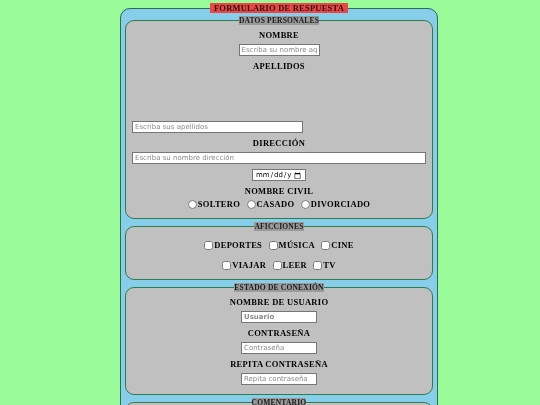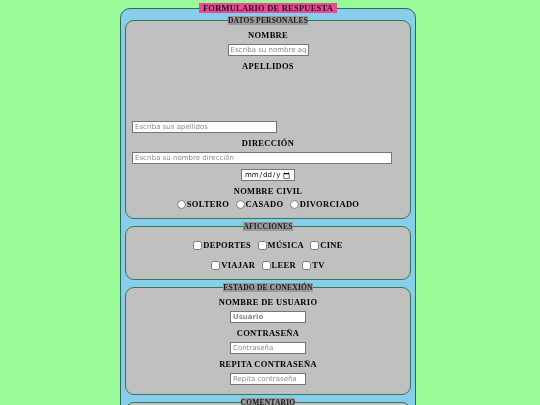--- a/index.html
+++ b/index.html
@@ -25,21 +25,21 @@
     box-sizing: border-box;
     background: #87ceeb;
     border: 1px solid #2f6b55;
     border-radius: 10px;
     margin: 0;
     padding: 0 4px 4px 4px;
   }
   .outer-legend {
     margin: 0 auto;
     padding: 0 4px;
-    background: #ec4899;
+    background: #ef4444;
     color: #1a1a1a;
     font-size: 8.5px;
     font-weight: bold;
     letter-spacing: .2px;
     text-align: center;
     display: block;
     width: -moz-fit-content;
     width: fit-content;
   }
 
@@ -92,22 +92,22 @@
     background: #fff;
     border: 1px solid #767676;
     padding: 1px 2px;
     box-sizing: border-box;
     height: 12px;
     line-height: 10px;
   }
   input::placeholder { color: #8a8a8a; }
 
   .w-nombre     { width: 81px; }
-  .w-apellidos  { width: 145px; margin-top: 48px; }
-  .w-direccion  { width: 260px; }
+  .w-apellidos  { width: 171px; margin-top: 48px; }
+  .w-direccion  { width: 294px; }
   .w-usuario    { width: 76px; font-weight: bold; }
   .w-pass       { width: 76px; }
   .w-fecha      { width: 54px; }
 
   .choice-row {
     text-align: center;
     font-size: 8.5px;
     font-weight: bold;
     letter-spacing: .3px;
     margin: 2px 0;

